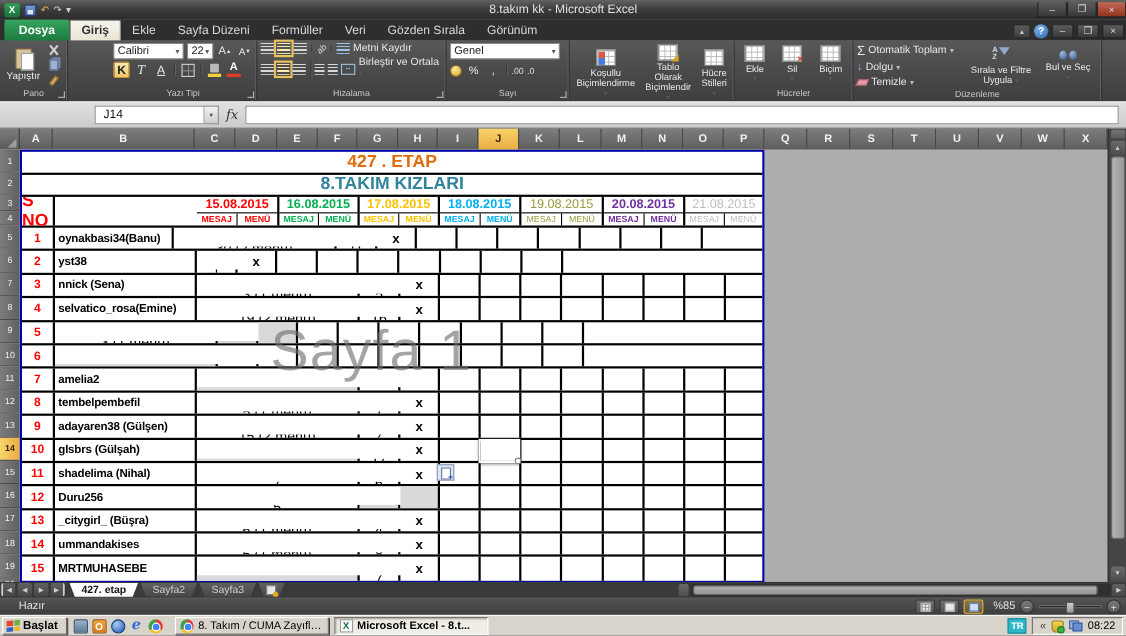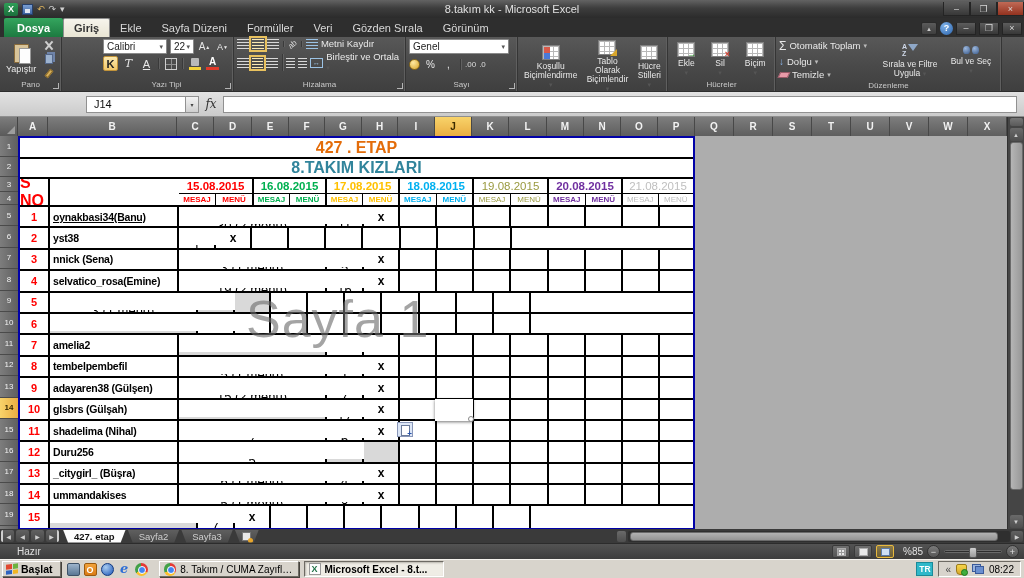--- a/index.html
+++ b/index.html
@@ -533,21 +533,21 @@
           <div class="hgroup end" style="flex: 1 1 0%;">
             <div class="hdate muted" style="color: rgb(191, 191, 191);">21.08.2015</div>
             <div class="hsub">
               <div class="hs first" style="color: rgb(191, 191, 191); font-weight: normal;">MESAJ</div>
               <div class="hs" style="color: rgb(191, 191, 191); font-weight: normal;">MENÜ</div>
             </div>
           </div>
         </div>
         <div class="trow" style="height: 21.4px;">
           <div class="tc c-no" style="width: 30px;">1</div>
-          <div class="tc c-name" style="width: 129px; text-decoration: underline;">oynakbasi34(Banu)</div>
+          <div class="tc c-name" style="width: 108px;">oynakbasi34(Banu)</div>
           <div class="tc c-big" style="width: 148px;">30 (2 menü)</div>
           <div class="tc c-big" style="width: 37px;">11</div>
           <div class="tc c-x" style="width: 36px;">x</div>
           <div class="tc " style="width: 37px;"></div>
           <div class="tc " style="width: 37px;"></div>
           <div class="tc " style="width: 37px;"></div>
           <div class="tc " style="width: 38px;"></div>
           <div class="tc " style="width: 37px;"></div>
           <div class="tc " style="width: 37px;"></div>
           <div class="tc " style="width: 37px;"></div>
@@ -740,20 +740,21 @@
           <div class="tc " style="width: 37px;"></div>
           <div class="tc " style="width: 37px;"></div>
           <div class="tc " style="width: 38px;"></div>
           <div class="tc " style="width: 37px;"></div>
           <div class="tc " style="width: 37px;"></div>
           <div class="tc " style="width: 37px;"></div>
           <div class="tc end" style="width: 37px; flex: 1 1 0%;"></div>
         </div>
         <div class="trow nob" style="height: 21.4px;">
           <div class="tc c-no" style="width: 30px;">15</div>
+          <div class="tc c-name" style="width: 129px;">MRTMUHASEBE</div>
           <div class="tc c-big shade" style="width: 148px;"></div>
           <div class="tc c-big" style="width: 37px;">7</div>
           <div class="tc c-x" style="width: 36px;">x</div>
           <div class="tc " style="width: 37px;"></div>
           <div class="tc " style="width: 37px;"></div>
           <div class="tc " style="width: 37px;"></div>
           <div class="tc " style="width: 38px;"></div>
           <div class="tc " style="width: 37px;"></div>
           <div class="tc " style="width: 37px;"></div>
           <div class="tc " style="width: 37px;"></div>

